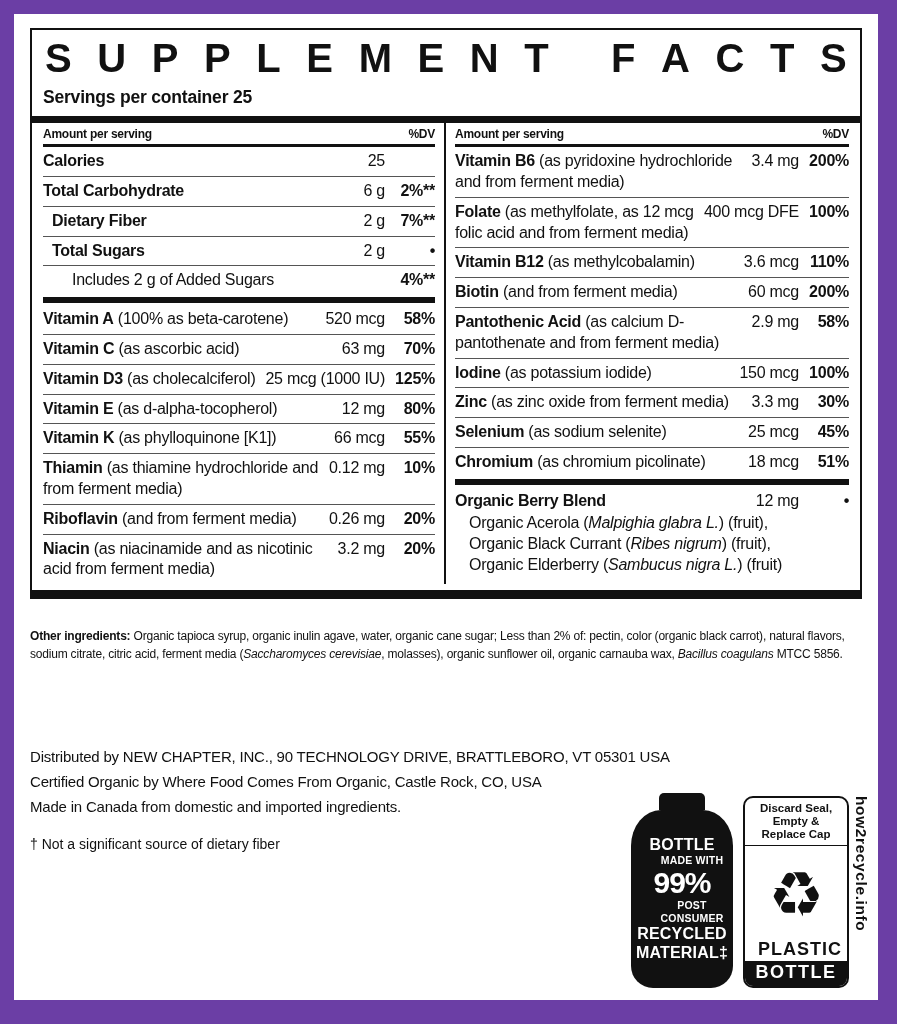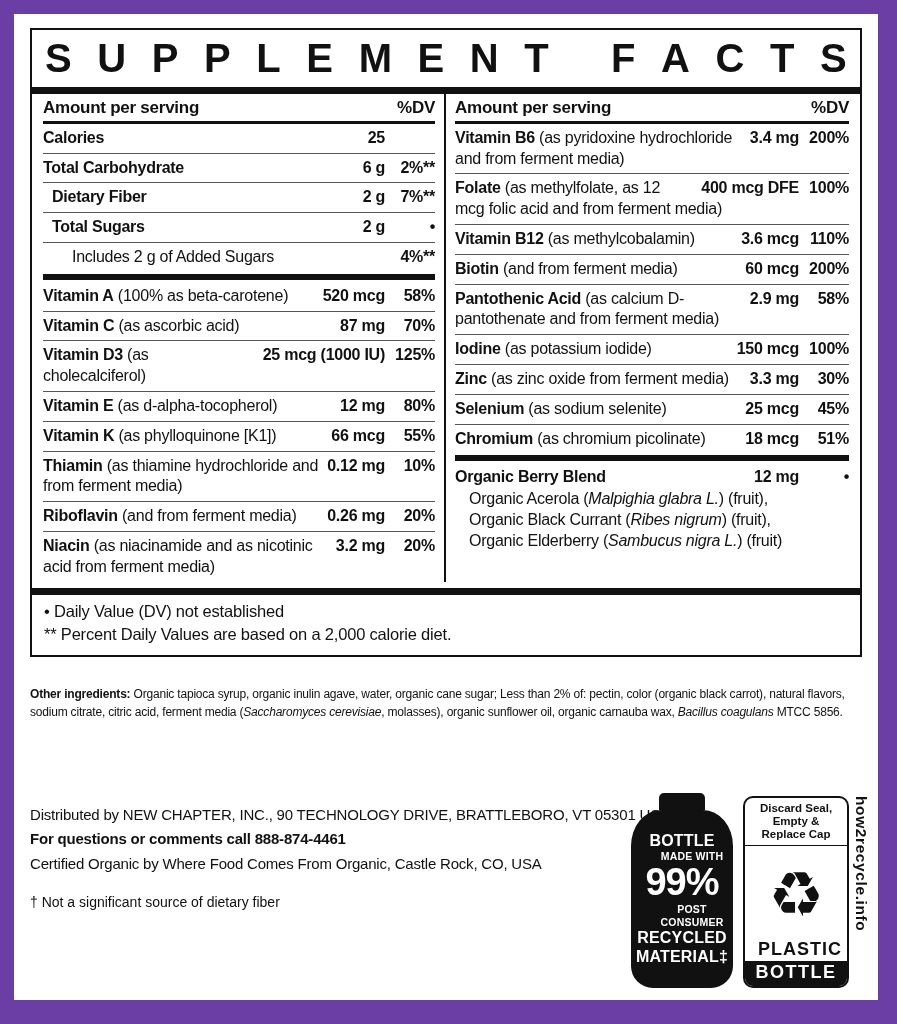--- a/index.html
+++ b/index.html
@@ -10,26 +10,26 @@
   
   .facts-box{border:2.5px solid #111;padding:4px 11px 0 11px;}
   .title{display:flex;justify-content:space-between;font-weight:700;font-size:40px;line-height:1.12;
          margin:2px 2px 4px 2px;}
   .serving-line{font-weight:700;font-size:17.5px;line-height:1.45;letter-spacing:-0.2px;}
   .hbar{height:7px;background:#111;margin:6px -11px 0 -11px;}
   .cols{display:flex;align-items:stretch;}
   .col{width:50%;box-sizing:border-box;font-size:16px;letter-spacing:-0.25px;}
   .col.left{border-right:2.5px solid #111;padding-right:9px;}
   .col.right{padding-left:9px;}
-  .col-head{display:flex;justify-content:space-between;font-weight:700;font-size:17px;
+  .col-head{display:flex;justify-content:space-between;font-weight:700;font-size:12px;
             padding:4px 0 3px 0;border-bottom:3px solid #111;}
   .row{overflow:hidden;padding:4px 0 4px 0;line-height:1.3;}
   .row.sep{border-top:1.2px solid #555;}
   .row .dv{float:right;width:50px;text-align:right;font-weight:700;}
-  .row .amt{float:right;text-align:right;font-weight:700;margin-left:8px;white-space:nowrap;}
+  .row .amt{float:right;text-align:right;font-weight:400;margin-left:8px;white-space:nowrap;}
   .row .nm{font-weight:700;}
   .row.ind1{padding-left:9px;}
   .row.ind2{padding-left:29px;}
   .row .sub{padding-left:14px;line-height:1.32;}
   .bar{height:6px;background:#111;margin:2px 0;}
   .fn-block{padding:5px 1px 9px 1px;font-size:16.5px;letter-spacing:-0.2px;line-height:1.4;}
   
   .other-ing{margin-top:28px;font-size:12px;line-height:1.5;letter-spacing:-0.2px;}
   .dist-block{margin-top:82px;font-size:15px;line-height:1.65;letter-spacing:-0.2px;width:630px;}
   .dist-block div{white-space:nowrap;}
@@ -38,21 +38,21 @@
   i{font-style:italic;} b{font-weight:700;}
   
   .badges{position:absolute;right:8px;bottom:12px;display:flex;gap:10px;align-items:flex-end;}
   .bottle-wrap{display:flex;flex-direction:column;align-items:center;width:102px;}
   .bottle-cap{width:46px;height:17px;background:#111;border-radius:5px 5px 0 0;}
   .bottle-body{width:102px;height:178px;background:#111;border-radius:30px 30px 22px 22px / 36px 36px 22px 22px;
                color:#fff;display:flex;flex-direction:column;align-items:center;justify-content:center;
                text-align:center;}
   .bl-lg{font-weight:700;font-size:16px;line-height:1.15;letter-spacing:0.2px;}
   .bl-sm{font-weight:700;font-size:10.5px;line-height:1.25;letter-spacing:0.2px;padding-left:20px;}
-  .bl-xl{font-weight:700;font-size:38px;line-height:1.05;letter-spacing:-1px;}
+  .bl-xl{font-weight:700;font-size:30px;line-height:1.05;letter-spacing:-1px;}
   .rlabel-group{display:flex;align-items:stretch;gap:3px;}
   .rlabel{width:106px;height:192px;border:2.5px solid #111;border-radius:10px;background:#fff;
           display:flex;flex-direction:column;align-items:center;box-sizing:border-box;overflow:hidden;}
   .rl-top{width:100%;border-bottom:1.5px solid #111;font-size:11.5px;font-weight:700;
           text-align:center;line-height:1.12;padding:4px 0 4px 0;box-sizing:border-box;}
   .rl-symbol{font-family:"DejaVu Sans", sans-serif;font-size:62px;line-height:1.05;color:#111;flex:1;
              display:flex;align-items:center;}
   .rl-material{font-size:18px;font-weight:700;letter-spacing:1px;margin:-4px 0 1px 8px;}
   .rl-bottom{background:#111;color:#fff;width:100%;text-align:center;font-weight:700;font-size:18px;
              letter-spacing:1.5px;padding:1px 0 3px 0;}
@@ -77,37 +77,38 @@
           <span>E</span>
           <span>N</span>
           <span>T</span>
           <span>&nbsp;</span>
           <span>F</span>
           <span>A</span>
           <span>C</span>
           <span>T</span>
           <span>S</span>
         </div>
+      <div class="serving-line">Servings per container 25</div>
       <div class="hbar"></div>
 
       <div class="cols">
         <div class="col left">
           <div class="col-head">
             <span>Amount per serving</span>
             <span>%DV</span>
           </div>
           <div id="leftRows">
               <div class="row"><span class="dv">&nbsp;</span><span class="amt">25</span><span class="nm">Calories</span></div>
               <div class="row sep"><span class="dv">2%**</span><span class="amt">6 g</span><span class="nm">Total Carbohydrate</span></div>
               <div class="row ind1 sep"><span class="dv">7%**</span><span class="amt">2 g</span><span class="nm">Dietary Fiber</span></div>
               <div class="row ind1 sep"><span class="dv">•</span><span class="amt">2 g</span><span class="nm">Total Sugars</span></div>
               <div class="row ind2 sep"><span class="dv">4%**</span><span>Includes 2 g of Added Sugars</span></div>
               <div class="bar"></div>
               <div class="row"><span class="dv">58%</span><span class="amt">520 mcg</span><span class="nm">Vitamin A</span><span> (100% as beta-carotene)</span></div>
-              <div class="row sep"><span class="dv">70%</span><span class="amt">87 mg</span><span class="nm">Vitamin C</span><span> (as ascorbic acid)</span></div>
+              <div class="row sep"><span class="dv">70%</span><span class="amt">63 mg</span><span class="nm">Vitamin C</span><span> (as ascorbic acid)</span></div>
               <div class="row sep"><span class="dv">125%</span><span class="amt">25 mcg (1000 IU)</span><span class="nm">Vitamin D3</span><span> (as cholecalciferol)</span></div>
               <div class="row sep"><span class="dv">80%</span><span class="amt">12 mg</span><span class="nm">Vitamin E</span><span> (as d-alpha-tocopherol)</span></div>
               <div class="row sep"><span class="dv">55%</span><span class="amt">66 mcg</span><span class="nm">Vitamin K</span><span> (as phylloquinone [K1])</span></div>
               <div class="row sep"><span class="dv">10%</span><span class="amt">0.12 mg</span><span class="nm">Thiamin</span><span> (as thiamine hydrochloride and from ferment media)</span></div>
               <div class="row sep"><span class="dv">20%</span><span class="amt">0.26 mg</span><span class="nm">Riboflavin</span><span> (and from ferment media)</span></div>
               <div class="row sep"><span class="dv">20%</span><span class="amt">3.2 mg</span><span class="nm">Niacin</span><span> (as niacinamide and as nicotinic acid from ferment media)</span></div>
             </div>
         </div>
         <div class="col right">
           <div class="col-head">
@@ -124,32 +125,28 @@
               <div class="row sep"><span class="dv">30%</span><span class="amt">3.3 mg</span><span class="nm">Zinc</span><span> (as zinc oxide from ferment media)</span></div>
               <div class="row sep"><span class="dv">45%</span><span class="amt">25 mcg</span><span class="nm">Selenium</span><span> (as sodium selenite)</span></div>
               <div class="row sep"><span class="dv">51%</span><span class="amt">18 mcg</span><span class="nm">Chromium</span><span> (as chromium picolinate)</span></div>
               <div class="bar"></div>
               <div class="row"><span class="dv">•</span><span class="amt">12 mg</span><span class="nm">Organic Berry Blend</span><div class="sub"><span>Organic Acerola (</span><i>Malpighia glabra L.</i><span>) (fruit),</span></div><div class="sub"><span>Organic Black Currant (</span><i>Ribes nigrum</i><span>) (fruit),</span></div><div class="sub"><span>Organic Elderberry (</span><i>Sambucus nigra L.</i><span>) (fruit)</span></div></div>
             </div>
         </div>
       </div>
 
       <div class="hbar"></div>
-      <div class="fn-block">
-        <div>• Daily Value (DV) not established</div>
-        <div>** Percent Daily Values are based on a 2,000 calorie diet.</div>
-      </div>
     </div>
 
     <div class="other-ing" id="otherIng"><b>Other ingredients: </b><span>Organic tapioca syrup, organic inulin agave, water, organic cane sugar; Less than 2% of: pectin, color (organic black carrot), natural flavors, sodium citrate, citric acid, ferment media (</span><i>Saccharomyces cerevisiae</i><span>, molasses), organic sunflower oil, organic carnauba wax, </span><i>Bacillus coagulans</i><span> MTCC 5856.</span></div>
 
     <div class="dist-block" id="distBlock">
         <div>Distributed by NEW CHAPTER, INC., 90 TECHNOLOGY DRIVE, BRATTLEBORO, VT 05301 USA</div>
-        <div><b>For questions or comments call 888-874-4461</b></div>
         <div>Certified Organic by Where Food Comes From Organic, Castle Rock, CO, USA</div>
+        <div>Made in Canada from domestic and imported ingredients.</div>
       </div>
 
     <div class="sym-fn" id="symFn">
         <div>† Not a significant source of dietary fiber</div>
       </div>
 
     <div class="badges">
       <div class="bottle-wrap">
         <div class="bottle-cap"></div>
         <div class="bottle-body" id="bottleBody">

